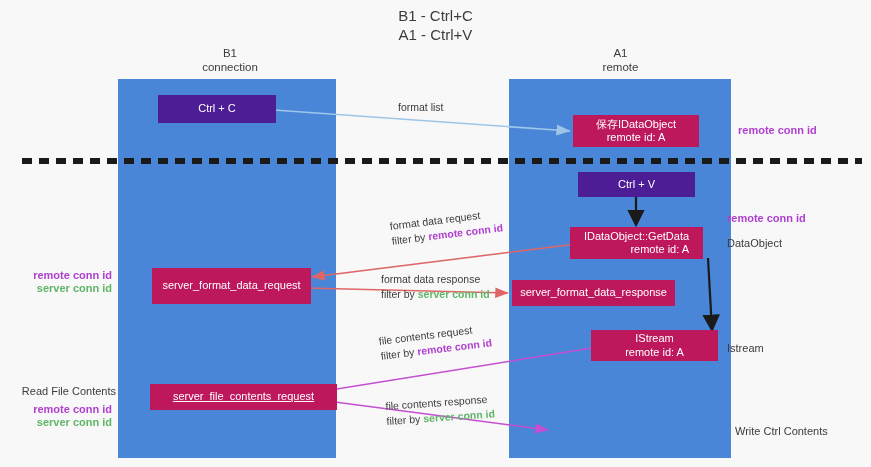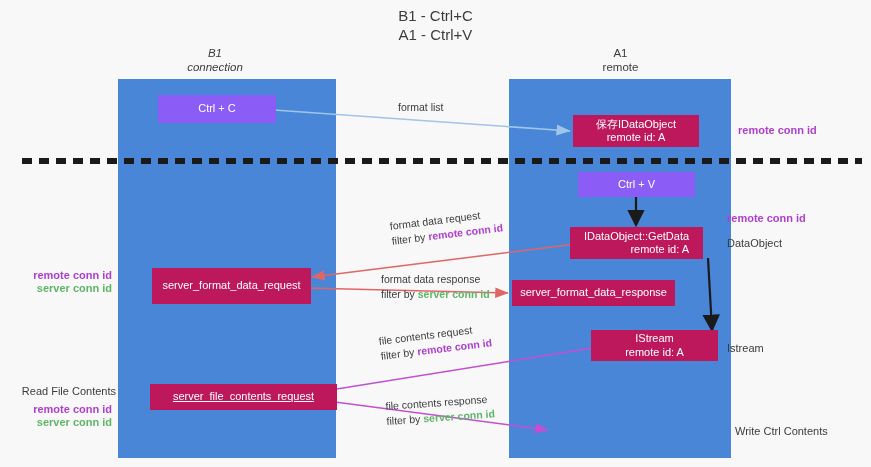--- a/index.html
+++ b/index.html
@@ -53,21 +53,21 @@
     align-items: center;
     justify-content: center;
     text-align: center;
     color: #ffffff;
     font-size: 11px;
     line-height: 13.5px;
     white-space: pre-line;
     box-sizing: border-box;
     padding: 2px 4px;
   }
-  .box.green  { background: #8b5cf6; }
+  .box.green  { background: #4c1d95; }
   .box.orange { background: #be185d; }
 
   
   .lbl {
     font-size: 11px;
     line-height: 14px;
     color: #3c3c3c;
     white-space: pre-line;
   }
   .lbl.right  { text-align: right; }
@@ -90,21 +90,21 @@
   }
 </style>
 </head>
 <body>
 
 <div id="diagram">
 
   <div class="abs title">B1 - Ctrl+C
 A1 - Ctrl+V</div>
 
-  <div class="abs col-head" style="left:145px; top:46px; width:140px;font-style:italic;">B1
+  <div class="abs col-head" style="left:160px; top:46px; width:140px;">B1
 connection</div>
   <div class="abs col-head" style="left:548px; top:46px; width:145px;">A1
 remote</div>
 
   <div class="abs lane" style="left:118px; top:79px; width:218px; height:379px;"></div>
   <div class="abs lane" style="left:509px; top:79px; width:222px; height:379px;"></div>
 
   <svg class="overlay" viewBox="0 0 871 467">
     <defs>
       <marker id="ah-blue" markerWidth="9" markerHeight="7" refX="8.5" refY="3.5" orient="auto">

